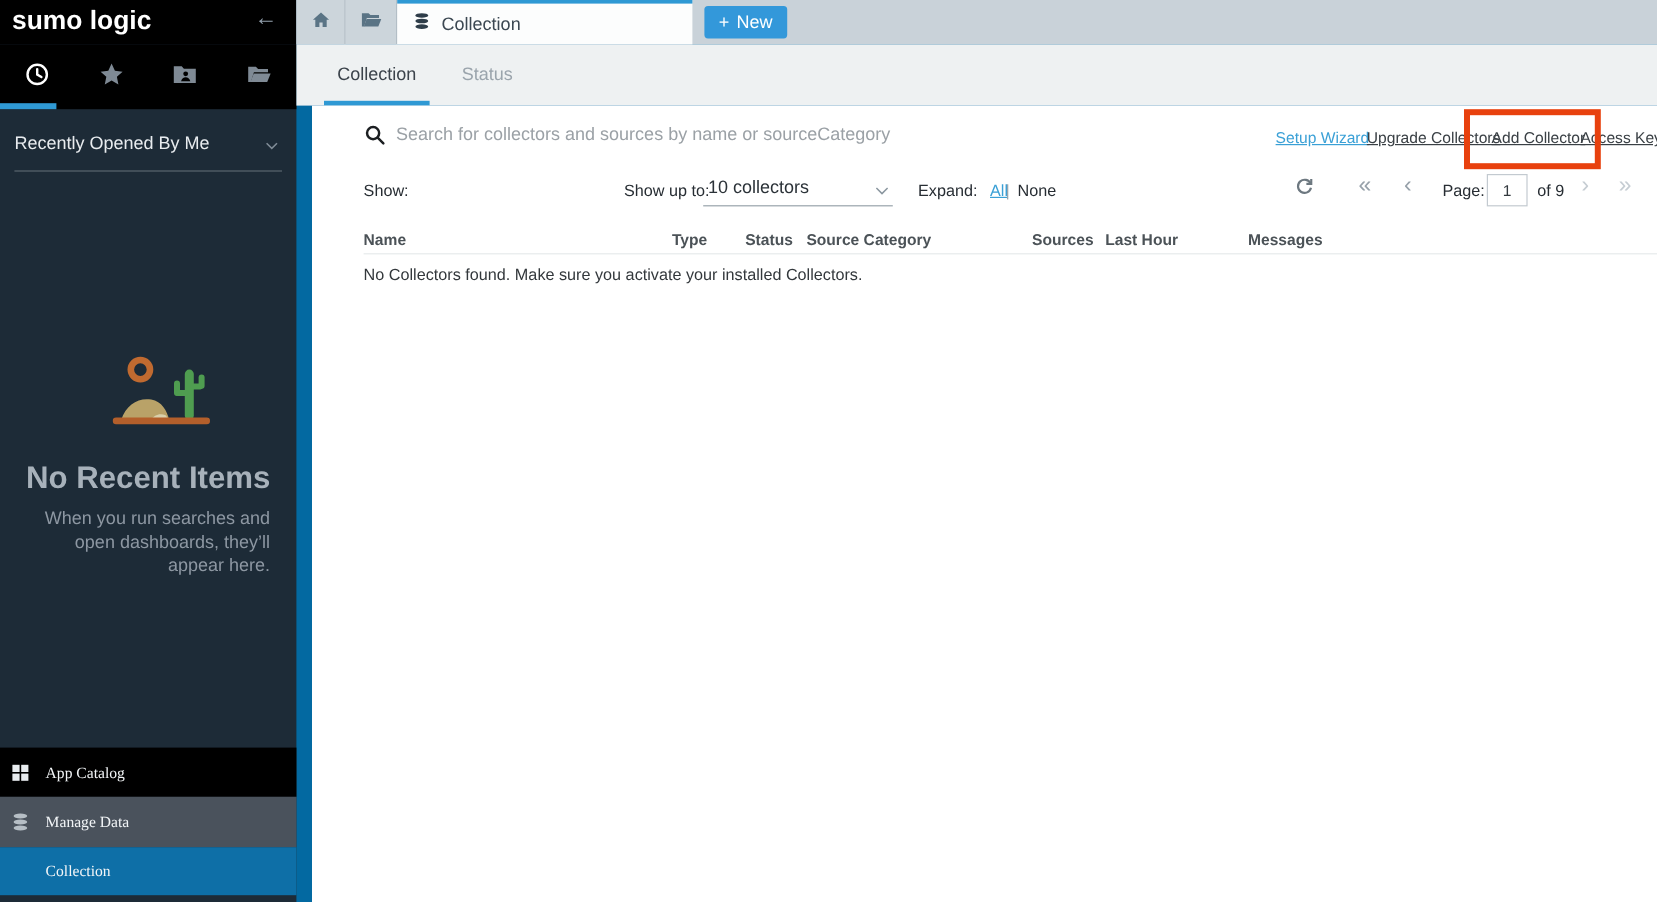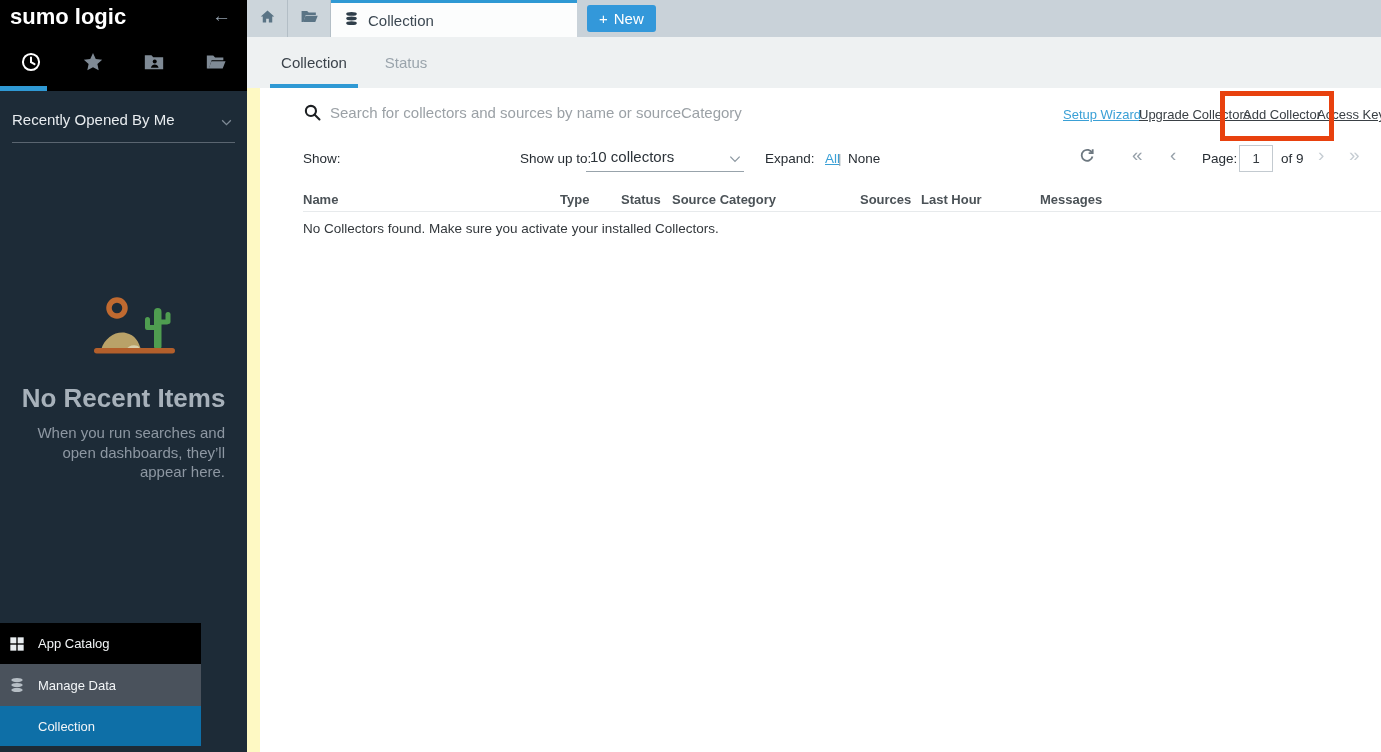--- a/index.html
+++ b/index.html
@@ -1,33 +1,33 @@
 <!DOCTYPE html>
 <html><head>
 <meta charset="utf-8">
 <style>
   * { margin:0; padding:0; box-sizing:border-box; }
   html,body { width:1381px; height:752px; font-family:"Liberation Sans", sans-serif; }
-  .screen { position:relative; width:1381px; height:752px; background:#fef9c3; overflow:hidden; }
+  .screen { position:relative; width:1381px; height:752px; background:#0369a1; overflow:hidden; }
 
   
   .sidebar { position:absolute; left:0; top:0; width:247px; height:752px; background:#1d2b37; }
   .sb-header { position:absolute; left:0; top:0; width:247px; height:37px; background:#000; }
   .logo { position:absolute; left:10px; top:4px; font-size:22px; font-weight:700; color:#fff; letter-spacing:0; }
   .collapse { position:absolute; right:16px; top:5px; font-size:19px; color:#93a0ad; cursor:pointer; }
   .sb-tabs { position:absolute; left:0; top:37px; width:247px; height:54px; background:#000; display:flex; }
   .sb-tab { flex:1; display:flex; align-items:center; justify-content:center; position:relative; cursor:pointer; }
   .sb-tab-indicator { position:absolute; left:0; bottom:0; width:47px; height:5px; background:#2f99d4; }
   .sb-dropdown { position:absolute; left:12px; right:12px; top:111px; padding-bottom:13px; border-bottom:1px solid #5a6570; cursor:pointer; }
   .sb-dropdown .dd-label { font-size:15px; color:#e8ecef; }
   .sb-dropdown .dd-chev { position:absolute; right:2px; top:4px; }
   .illustration { position:absolute; left:84px; top:295px; width:100px; height:62px; }
   .empty-title { position:absolute; left:0; top:383px; width:247px; text-align:center; font-size:26px; color:#a7b1ba; font-weight:700; }
   .empty-sub { position:absolute; left:22px; top:423px; width:203px; text-align:right; font-size:15px; line-height:1.3; color:#8d97a2; }
-  .nav-row { position:absolute; left:0; width:201px; display:flex; align-items:center; cursor:pointer; }
+  .nav-row { position:absolute; left:0; width:247px; display:flex; align-items:center; cursor:pointer;font-family:Liberation Serif, serif; }
   .nav-row .nav-icon { position:absolute; left:9px; width:16px; height:16px; }
   .nav-row .nav-label { position:absolute; left:38px; font-size:13px; color:#f2f5f7; }
   .nav-catalog { top:623px; height:41px; background:#000; }
   .nav-manage { top:664px; height:42px; background:#4a525c; }
   .nav-collection { top:706px; height:40px; background:#0e6fa7; }
 
   
   .tabstrip { position:absolute; left:247px; top:0; width:1134px; height:37px; background:#c9d2d9; }
   .strip-btn { position:absolute; top:0; height:37px; display:flex; align-items:center; justify-content:center; background:#ccd5db; border-right:1px solid #b3bec6; cursor:pointer; }
   .strip-btn.home { left:0; width:41px; }

